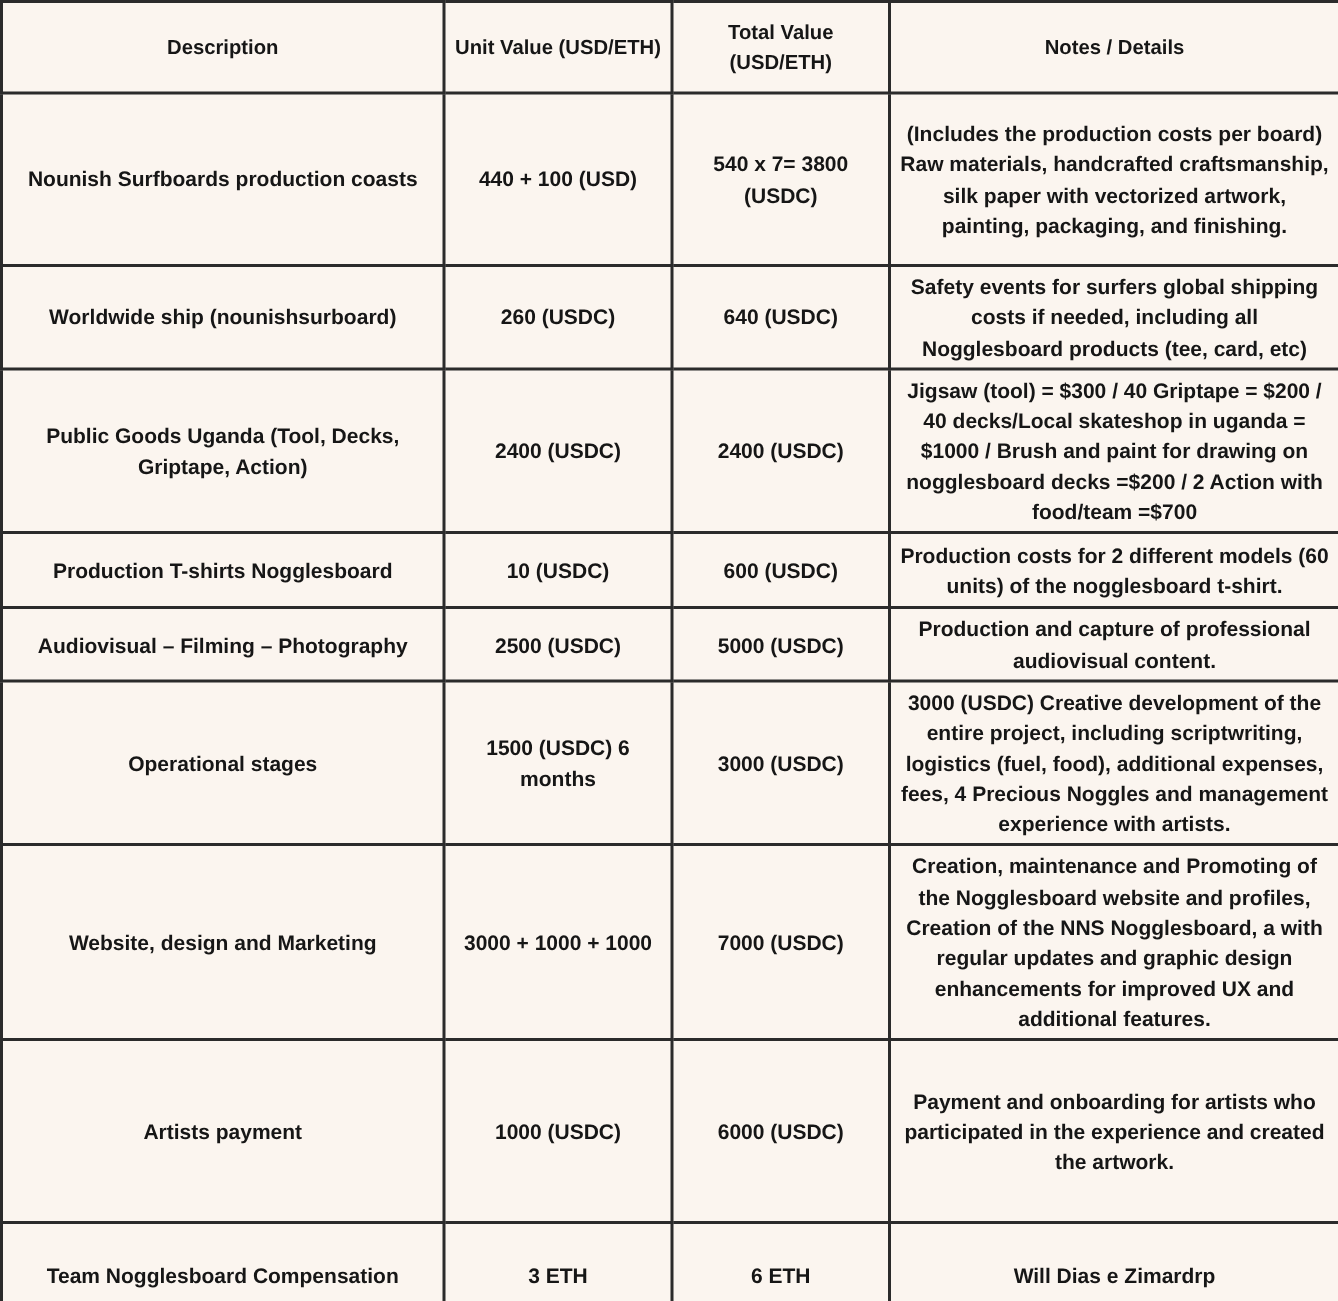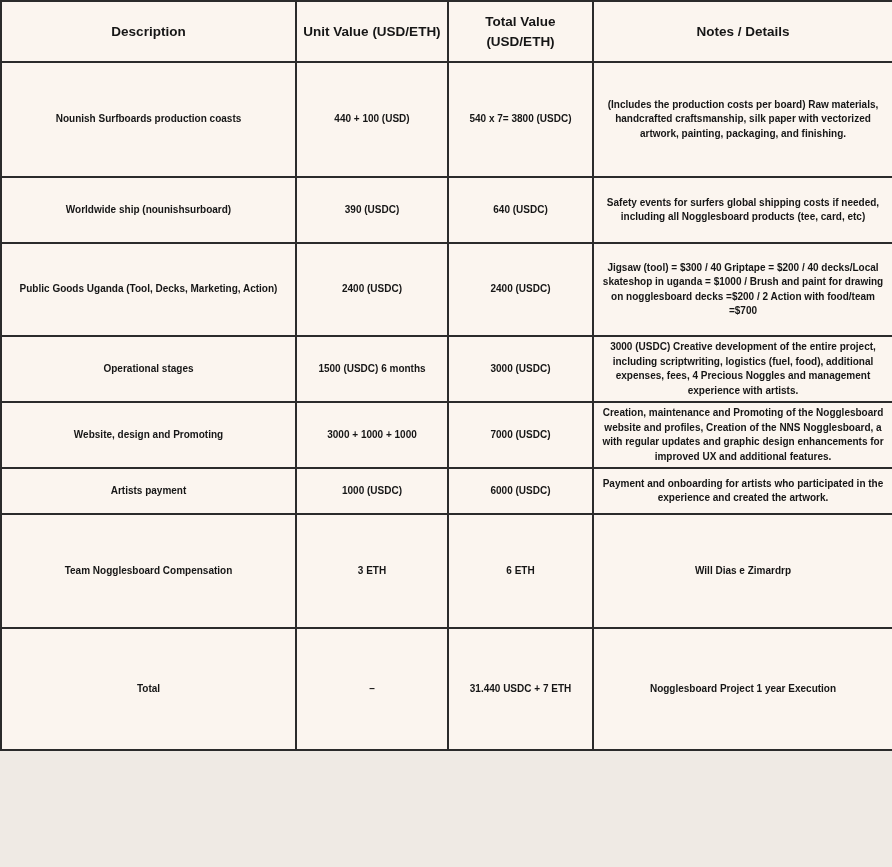--- a/index.html
+++ b/index.html
@@ -16,21 +16,21 @@
     border-collapse: collapse;
     table-layout: fixed;
     background: #fbf5ef;
     color: #161616;
   }
   th, td {
     border: 2px solid #2b2b2b;
     font-weight: bold;
     text-align: center;
     vertical-align: middle;
-    font-size: 10px;
+    font-size: 14px;
     line-height: 1.45;
     padding: 3px 5px;
     word-wrap: break-word;
   }
   thead th { height: 53px; font-size: 13.5px; }
   
   tbody tr:nth-child(1)  td { height: 107px; }
   tbody tr:nth-child(2)  td { height: 58px;  }
   tbody tr:nth-child(3)  td { height: 85px;  }
   tbody tr:nth-child(4)  td { height: 42px;  }
@@ -67,38 +67,50 @@
   </thead>
   <tbody id="table-body">
       <tr>
         <td>Nounish Surfboards production coasts</td>
         <td>440 + 100 (USD)</td>
         <td>540 x 7= 3800 (USDC)</td>
         <td>(Includes the production costs per board) Raw materials, handcrafted craftsmanship, silk paper with vectorized artwork, painting, packaging, and finishing.</td>
       </tr>
       <tr>
         <td>Worldwide ship (nounishsurboard)</td>
-        <td>390 (USDC)</td>
+        <td>260 (USDC)</td>
         <td>640 (USDC)</td>
         <td>Safety events for surfers global shipping costs if needed, including all Nogglesboard products (tee, card, etc)</td>
       </tr>
       <tr>
-        <td>Public Goods Uganda (Tool, Decks, Marketing, Action)</td>
+        <td>Public Goods Uganda (Tool, Decks, Griptape, Action)</td>
         <td>2400 (USDC)</td>
         <td>2400 (USDC)</td>
         <td>Jigsaw (tool) = $300 / 40 Griptape = $200 / 40 decks/Local skateshop in uganda = $1000 / Brush and paint for drawing on nogglesboard decks =$200 / 2 Action with food/team =$700</td>
+      </tr>
+      <tr>
+        <td>Production T-shirts Nogglesboard</td>
+        <td>10 (USDC)</td>
+        <td>600 (USDC)</td>
+        <td>Production costs for 2 different models (60 units) of the nogglesboard t-shirt.</td>
+      </tr>
+      <tr>
+        <td>Audiovisual – Filming – Photography</td>
+        <td>2500 (USDC)</td>
+        <td>5000 (USDC)</td>
+        <td>Production and capture of professional audiovisual content.</td>
       </tr>
       <tr>
         <td>Operational stages</td>
         <td>1500 (USDC) 6 months</td>
         <td>3000 (USDC)</td>
         <td>3000 (USDC) Creative development of the entire project, including scriptwriting, logistics (fuel, food), additional expenses, fees, 4 Precious Noggles and management experience with artists.</td>
       </tr>
       <tr>
-        <td>Website, design and Promoting</td>
+        <td>Website, design and Marketing</td>
         <td>3000 + 1000 + 1000</td>
         <td>7000 (USDC)</td>
         <td>Creation, maintenance and Promoting of the Nogglesboard website and profiles, Creation of the NNS Nogglesboard, a with regular updates and graphic design enhancements for improved UX and additional features.</td>
       </tr>
       <tr>
         <td>Artists payment</td>
         <td>1000 (USDC)</td>
         <td>6000 (USDC)</td>
         <td>Payment and onboarding for artists who participated in the experience and created the artwork.</td>
       </tr>

